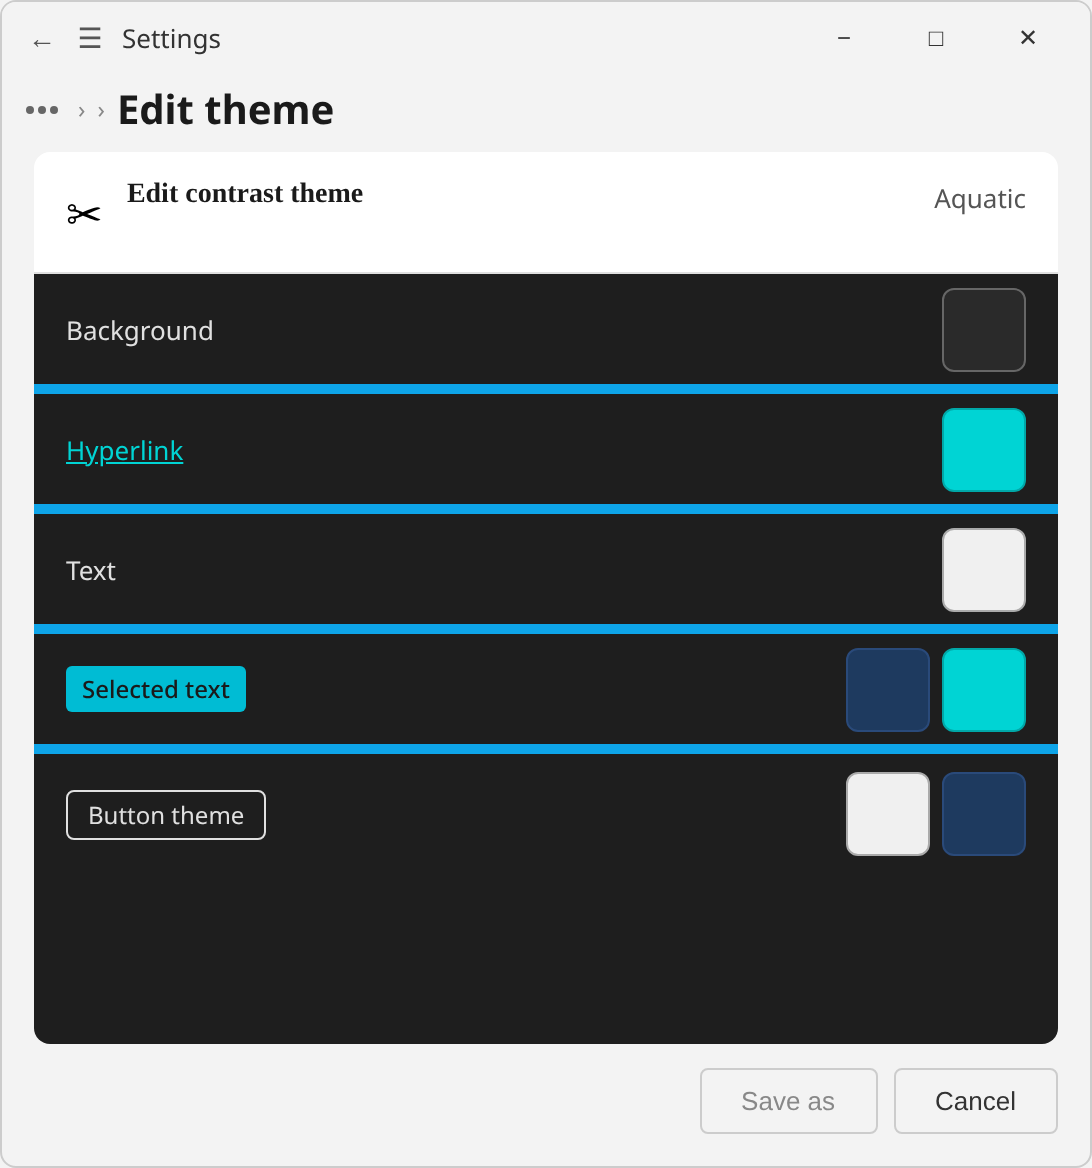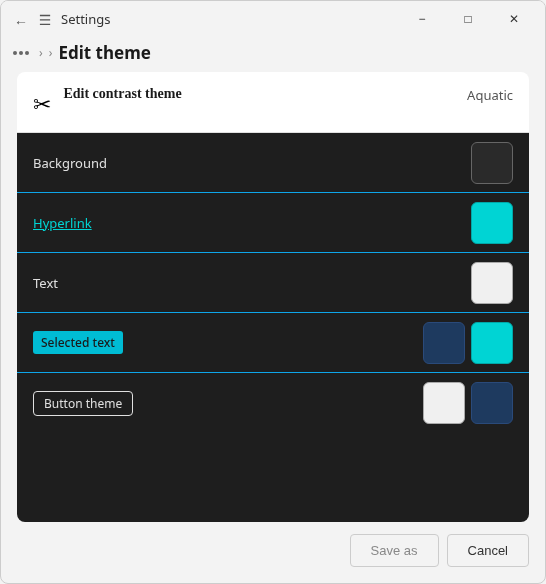--- a/index.html
+++ b/index.html
@@ -92,21 +92,21 @@
     .nav-chevron {
       color: #888;
       font-size: 12px;
     }
     .nav-item {
       font-size: 18px;
       color: #555;
       font-weight: 400;
     }
     .nav-item.active {
-      font-size: 17px;
+      font-size: 20px;
       color: #1a1a1a;
       font-weight: 700;
     }
 
     
     .main-content {
       flex: 1;
       padding: 0 16px 16px 16px;
       display: flex;
       flex-direction: column;
@@ -158,21 +158,21 @@
       flex-direction: column;
       overflow: hidden;
     }
 
     .color-row {
       display: flex;
       align-items: center;
       justify-content: space-between;
       padding: 0 16px;
       height: 60px;
-      border-bottom: 1px solid #0ea5e9;
+      border-bottom: 5px solid #0ea5e9;
       flex-shrink: 0;
     }
     .color-row:last-child { border-bottom: none; }
 
     .row-label {
       font-size: 13px;
       color: #e0e0e0;
     }
     .row-label.hyperlink {
       color: #00d4d4;

